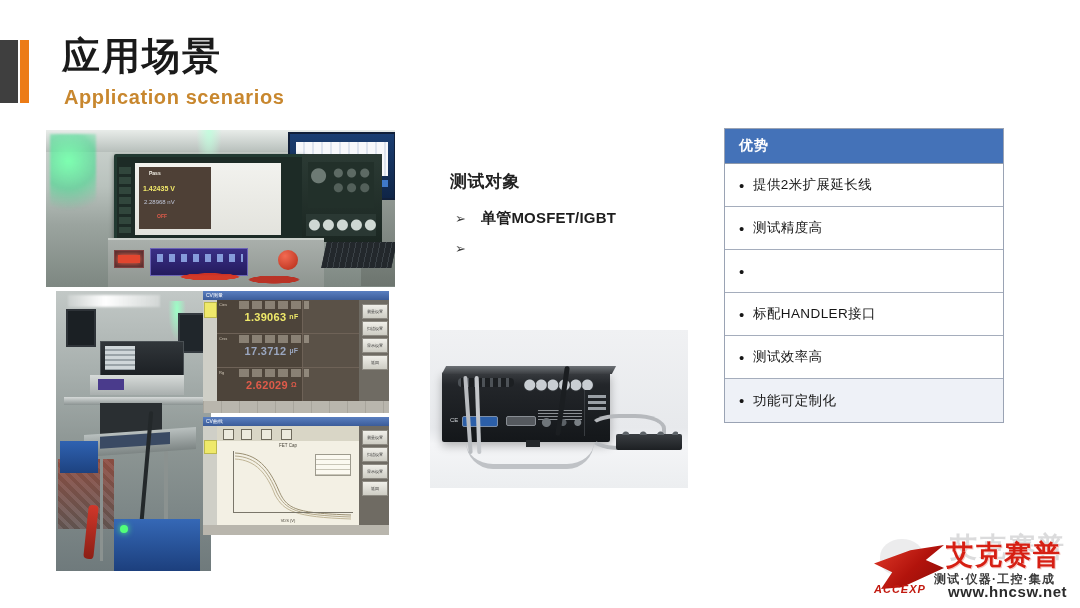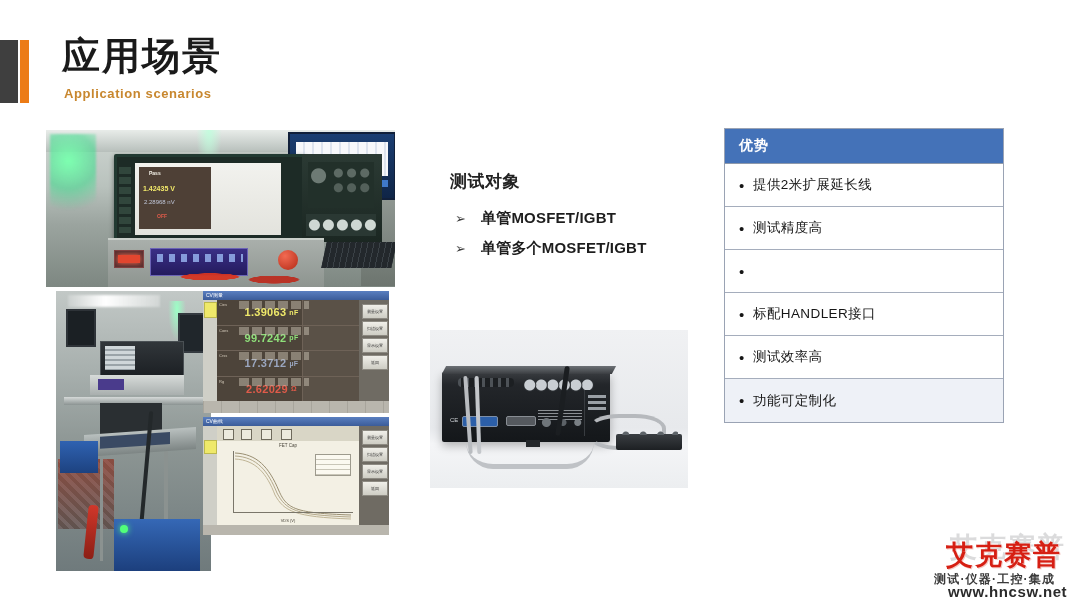--- a/index.html
+++ b/index.html
@@ -45,21 +45,21 @@
     font-weight: bold;
     letter-spacing: 2px;
     color: #1a1a1a;
     line-height: 1.1;
     white-space: nowrap;
   }
   .title-en {
     position: absolute;
     left: 64px;
     top: 86px;
-    font-size: 13px;
+    font-size: 20px;
     font-weight: bold;
     letter-spacing: 0.6px;
     color: #c8872e;
     white-space: nowrap;
   }
 
   
   .main-heading {
     position: absolute;
     left: 409px;
@@ -665,21 +665,20 @@
 
 
   <div class="subject-title">测试对象</div>
   <div class="subject-list">
     <div class="subject-item">
       <span class="arrow">➢</span>
       <span>单管MOSFET/IGBT</span>
     </div>
     <div class="subject-item">
       <span class="arrow">➢</span>
-      <span>单管多个MOSFET/IGBT</span>
     </div>
   </div>
 
   <div class="adv-table">
     <div class="adv-head">优势</div>
     <div class="adv-row">
       <span class="dot">•</span>
       <span>提供2米扩展延长线</span>
     </div>
     <div class="adv-row">
@@ -770,29 +769,20 @@
     <div class="leftrail">
       <div class="hl"></div>
     </div>
     <div class="grid">
       <div class="mrow">
         <div class="lbl">Cies</div>
         <div class="meta"></div>
         <div class="val" style="color:#efe96a">
           <span>1.39063</span>
           <span class="unit">nF</span>
-        </div>
-        <div class="diag"></div>
-      </div>
-      <div class="mrow">
-        <div class="lbl">Coes</div>
-        <div class="meta"></div>
-        <div class="val" style="color:#8fe07a">
-          <span>99.7242</span>
-          <span class="unit">pF</span>
         </div>
         <div class="diag"></div>
       </div>
       <div class="mrow">
         <div class="lbl">Crss</div>
         <div class="meta"></div>
         <div class="val" style="color:#9aa6bf">
           <span>17.3712</span>
           <span class="unit">µF</span>
         </div>
@@ -871,19 +861,24 @@
     <div class="cable-arc"></div>
     <div class="cable-dark"></div>
     <div class="cable-bundle"></div>
     <div class="foot"></div>
     <div class="fixture">
       <div class="studs"></div>
     </div>
   </div>
 
   <div class="logo">
+    <div class="mark">
+      <div class="ghost"></div>
+      <div class="swoosh"></div>
+      <div class="accexp">ACCEXP</div>
+    </div>
     <div class="cn-ghost">艾克赛普</div>
     <div class="cn">艾克赛普</div>
     <div class="tagline">测试·仪器·工控·集成</div>
     <div class="url">www.hncsw.net</div>
   </div>
 
 </div>
 
 </body></html>

